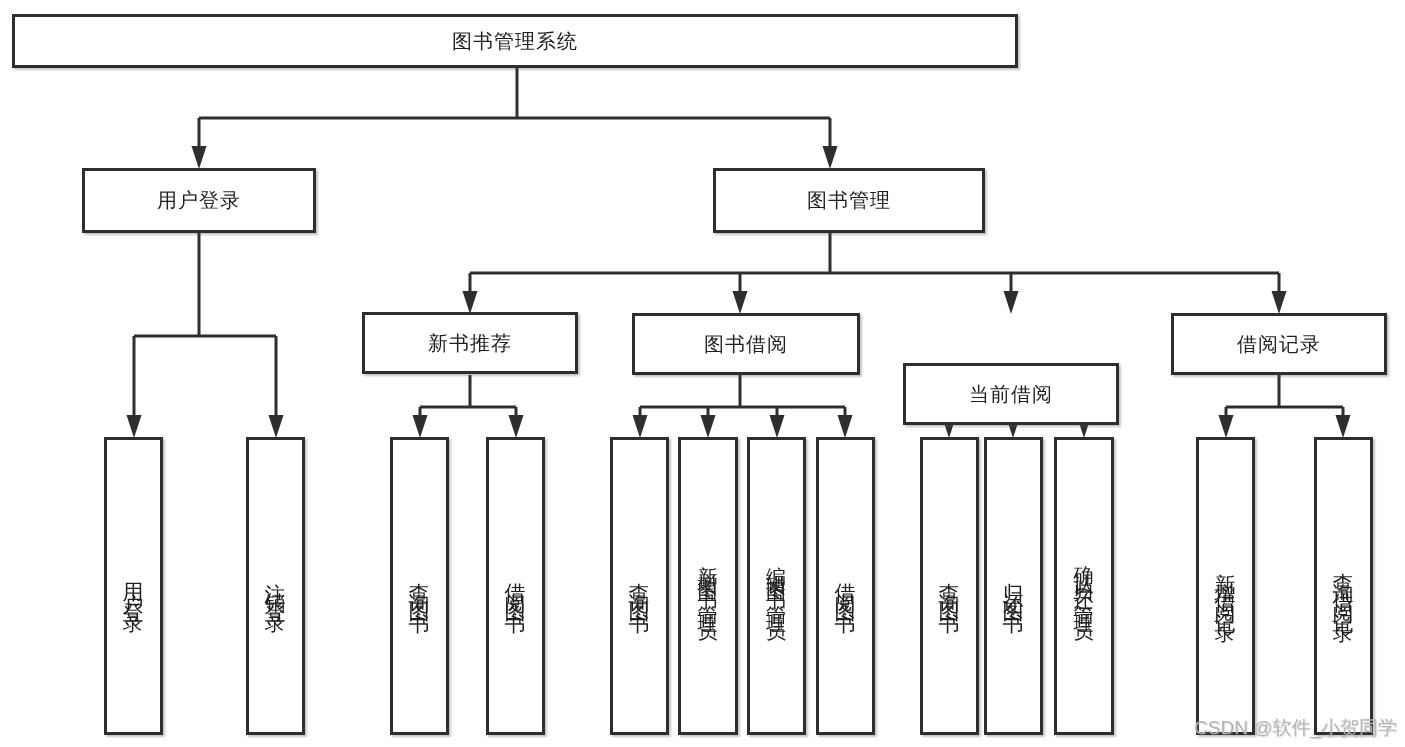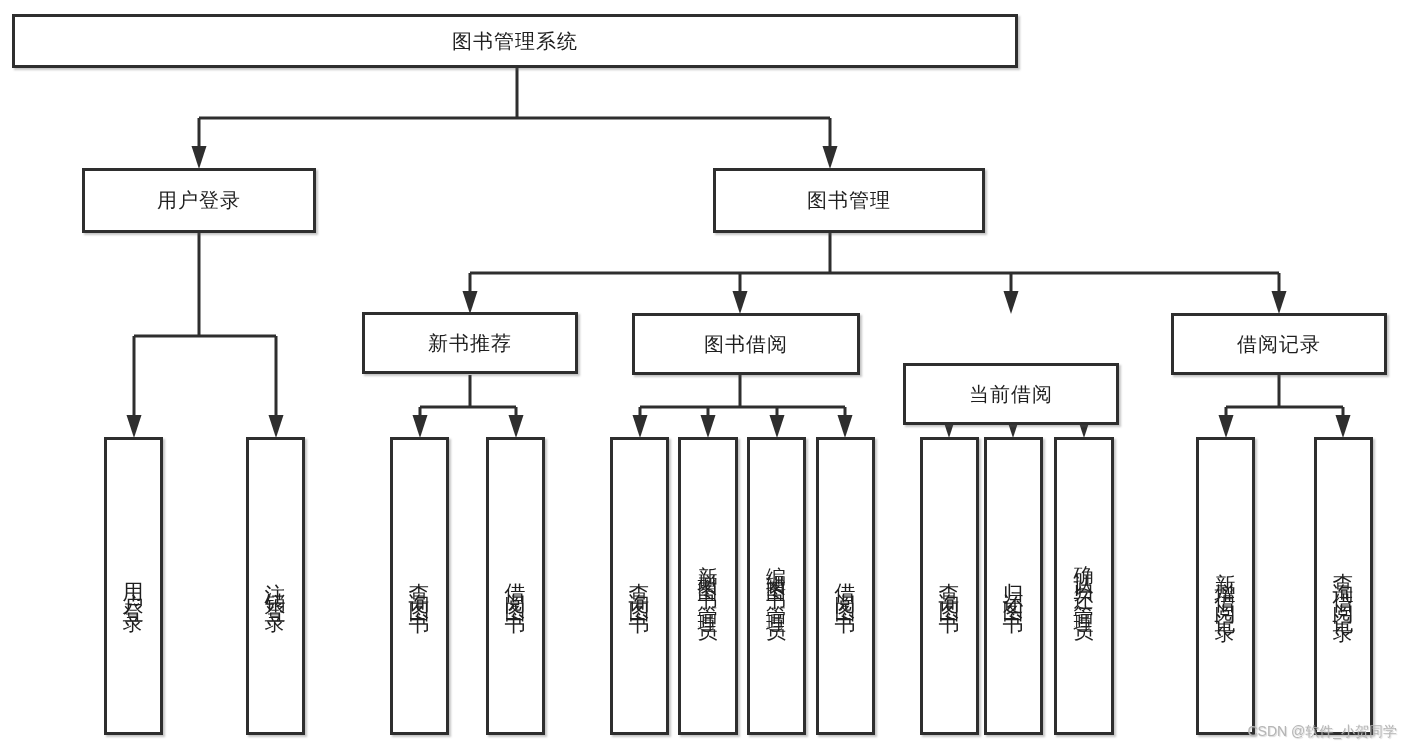--- a/index.html
+++ b/index.html
@@ -43,21 +43,21 @@
     text-orientation: mixed;
     font-size: 21px;
     letter-spacing: 10px;
     line-height: 1;
     white-space: nowrap;
   }
   .watermark {
     position: absolute;
     right: 8px;
     bottom: 6px;
-    font-size: 14px;
+    font-size: 19px;
     color: #b5b5b5;
     text-shadow: 1px 1px 1px rgba(160,160,160,0.4);
     white-space: nowrap;
     pointer-events: none;
   }
 </style>
 </head>
 <body>
 
 <div class="stage">

